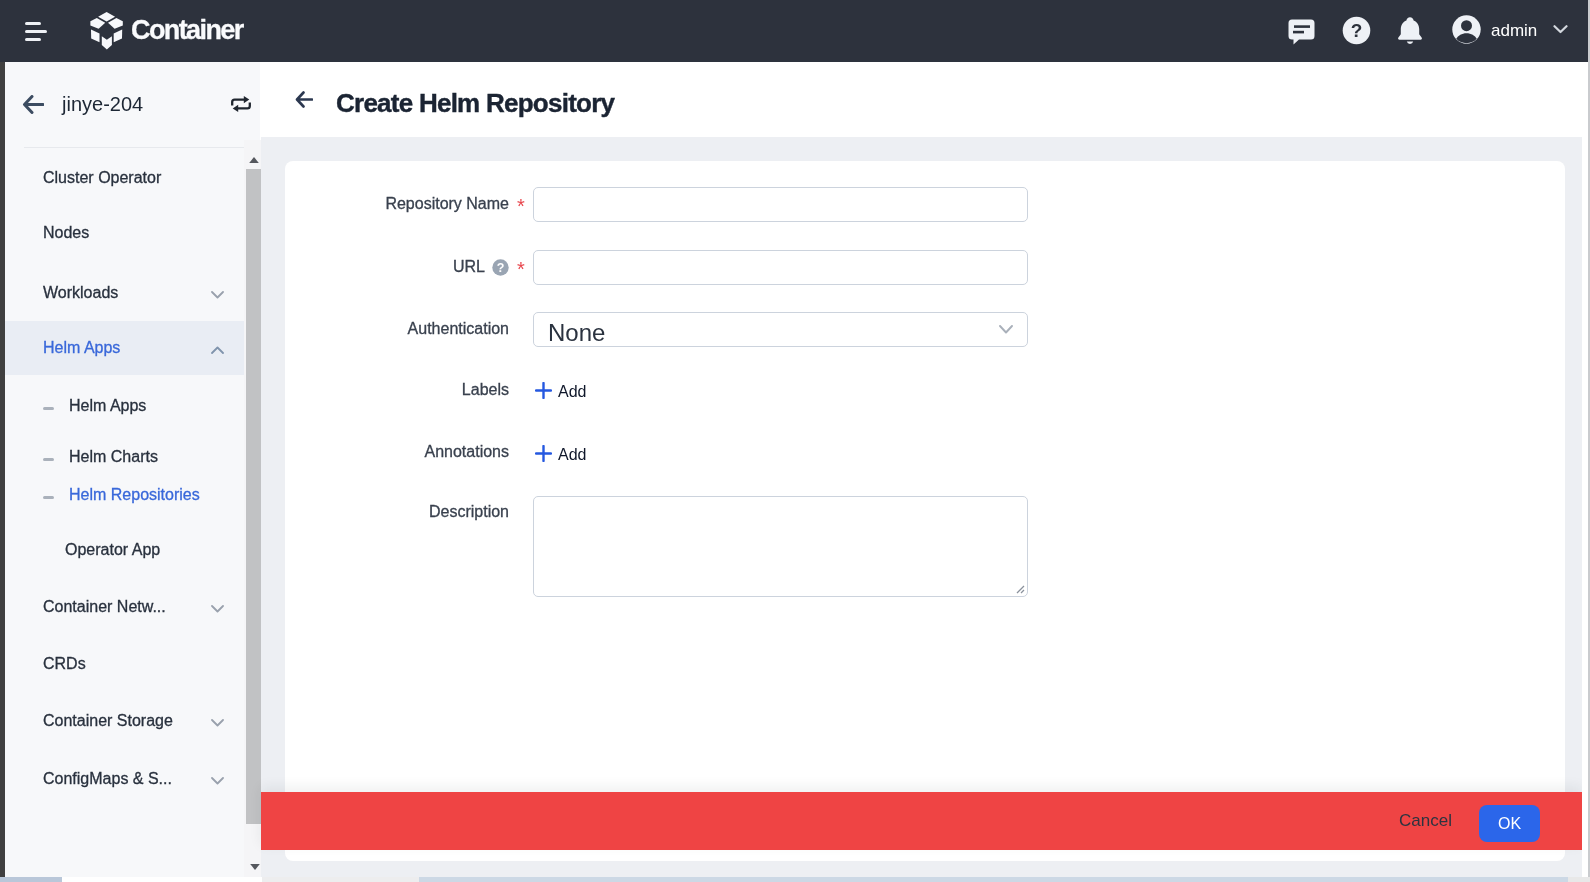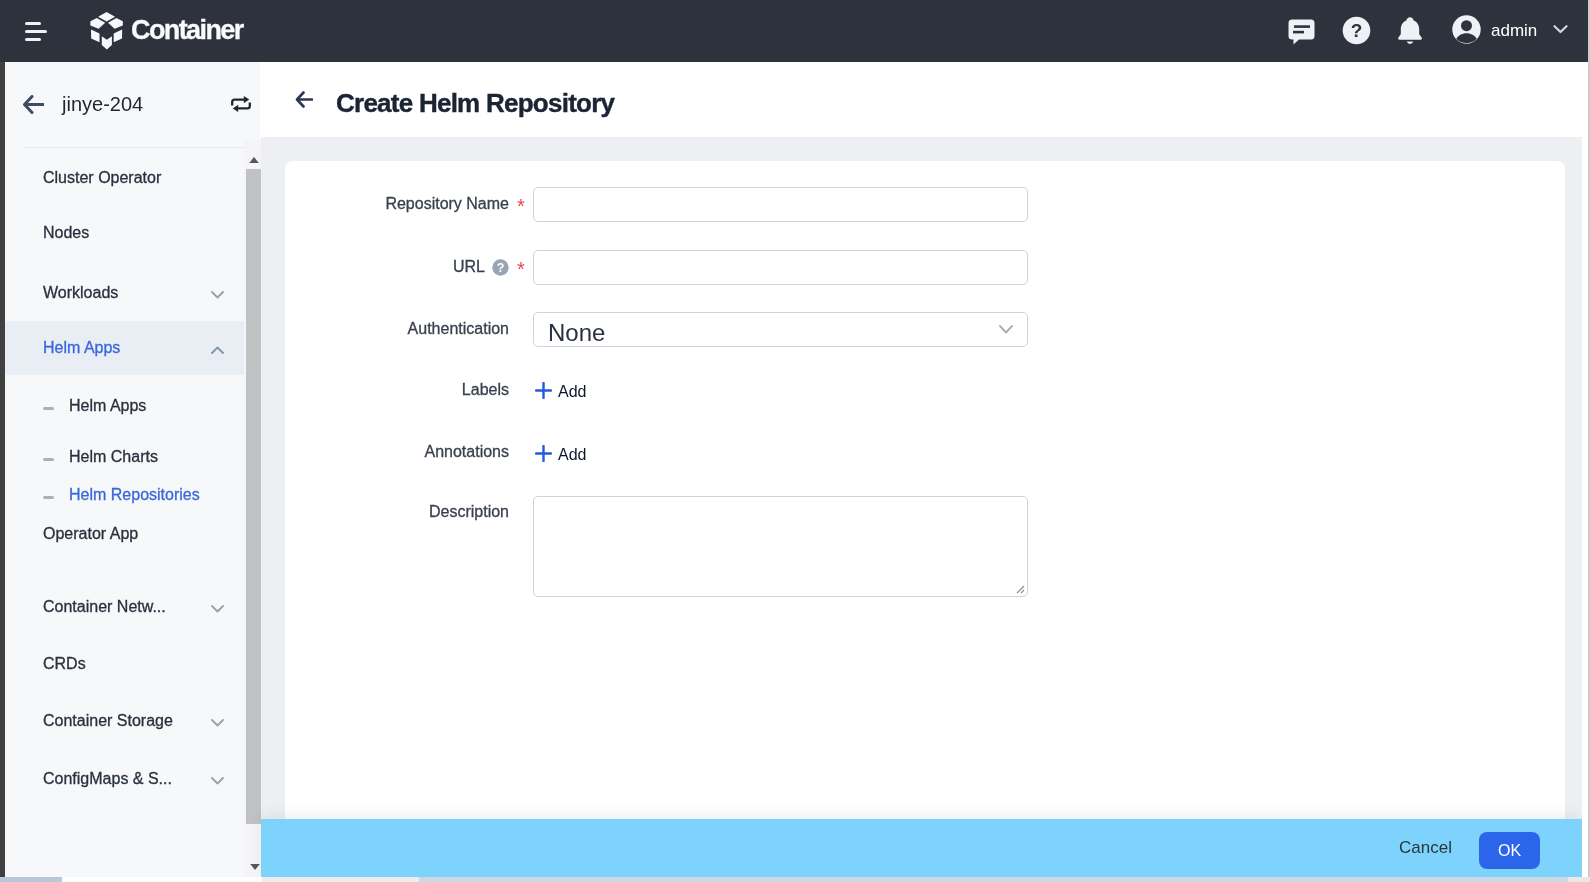--- a/index.html
+++ b/index.html
@@ -33,21 +33,21 @@
 
 #content { position:absolute; left:261px; top:137px; width:1321px; height:745px; background:#edeff3; }
 #card { position:absolute; left:24px; top:24px; width:1280px; height:700px; background:#fff; border-radius:8px; }
 
 .flabel { position:absolute; left:0px; width:248px; text-align:right; font-size:16px; color:#39414e; -webkit-text-stroke-width:0.3px; }
 .star { position:absolute; left:252px; width:16px; text-align:center; color:#e8484f; font-size:20px; }
 .finput { position:absolute; left:272px; width:495px; height:35px; border:1px solid #ccd3dd; border-radius:5px; background:#fff; }
 .addlink { position:absolute; left:274px; font-size:16px; color:#0f172a; }
 
 
-#footer { position:absolute; left:261px; top:819px; width:1321px; height:58px; background:#7dd3fc; box-shadow:0 -5px 12px rgba(30,38,48,0.07); }
+#footer { position:absolute; left:261px; top:792px; width:1321px; height:58px; background:#ef4444; box-shadow:0 -5px 12px rgba(30,38,48,0.07); }
 #cancelbtn { position:absolute; left:1138px; top:19px; font-size:17px; color:#2c3440; }
 #okbtn { position:absolute; left:1218px; top:13px; width:61px; height:37px; background:#2b66ea; border-radius:8px; color:#fff; font-size:16px; text-align:center; line-height:37px; }
 
 
 #rightcol { position:absolute; left:1582px; top:62px; width:6px; height:820px; background:#fff; }
 #rightline { position:absolute; left:1588px; top:0; width:2px; height:882px; background:#c9cbce; }
 #bottomstrip { position:absolute; left:0; top:877px; width:1590px; height:5px; background:#fff; }
 </style>
 </head>
 <body>
@@ -134,21 +134,21 @@
       <span class="sub-t">Helm Apps</span>
     </div>
   <div class="mrow" style="top:378.0px;margin-top:7px;">
       <span class="dash"></span>
       <span class="sub-t">Helm Charts</span>
     </div>
   <div class="mrow" style="top:422.5px;">
       <span class="dash"></span>
       <span class="sub-t blue">Helm Repositories</span>
     </div>
-  <div class="mrow" style="top:462px;">
+  <div class="mrow" style="top:478.0px;margin-left:22px;">
       <span class="t">Operator App</span>
     </div>
   <div class="mrow" style="top:535.0px;">
       <span class="t">Container Netw...</span>
     <svg class="chev" width="13" height="8" viewBox="0 0 13 8">
         <path d="M1 1 L6.5 6.5 L12 1" fill="none" stroke="#99a1ad" stroke-width="1.8" stroke-linecap="round" stroke-linejoin="round"></path>
       </svg>
   </div>
   <div class="mrow" style="top:592.0px;">
       <span class="t">CRDs</span>

